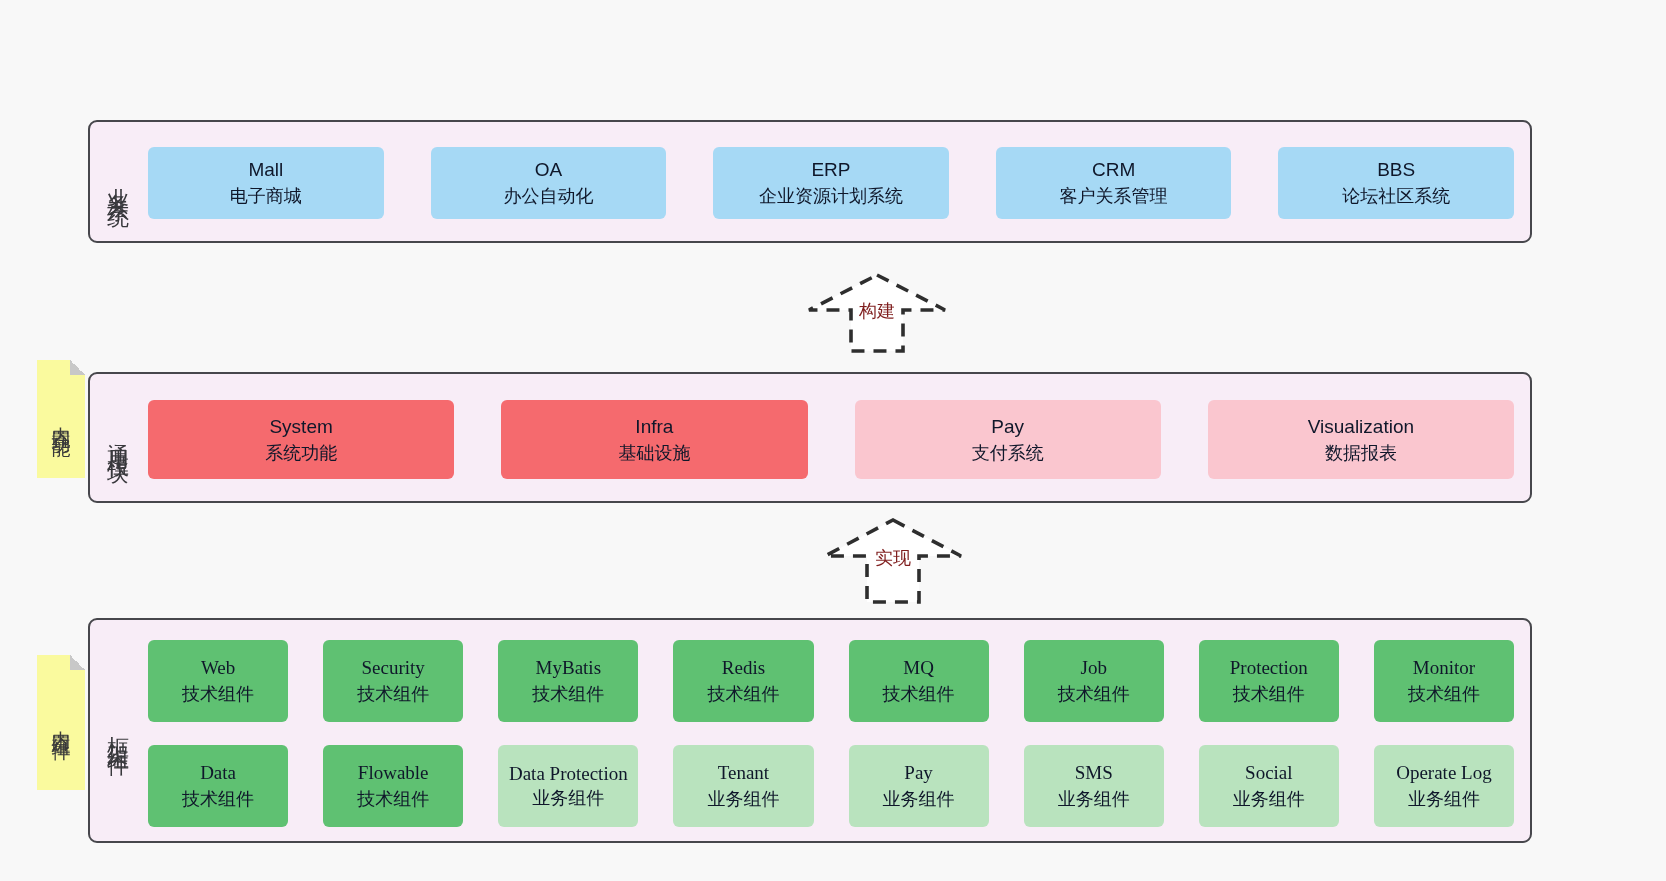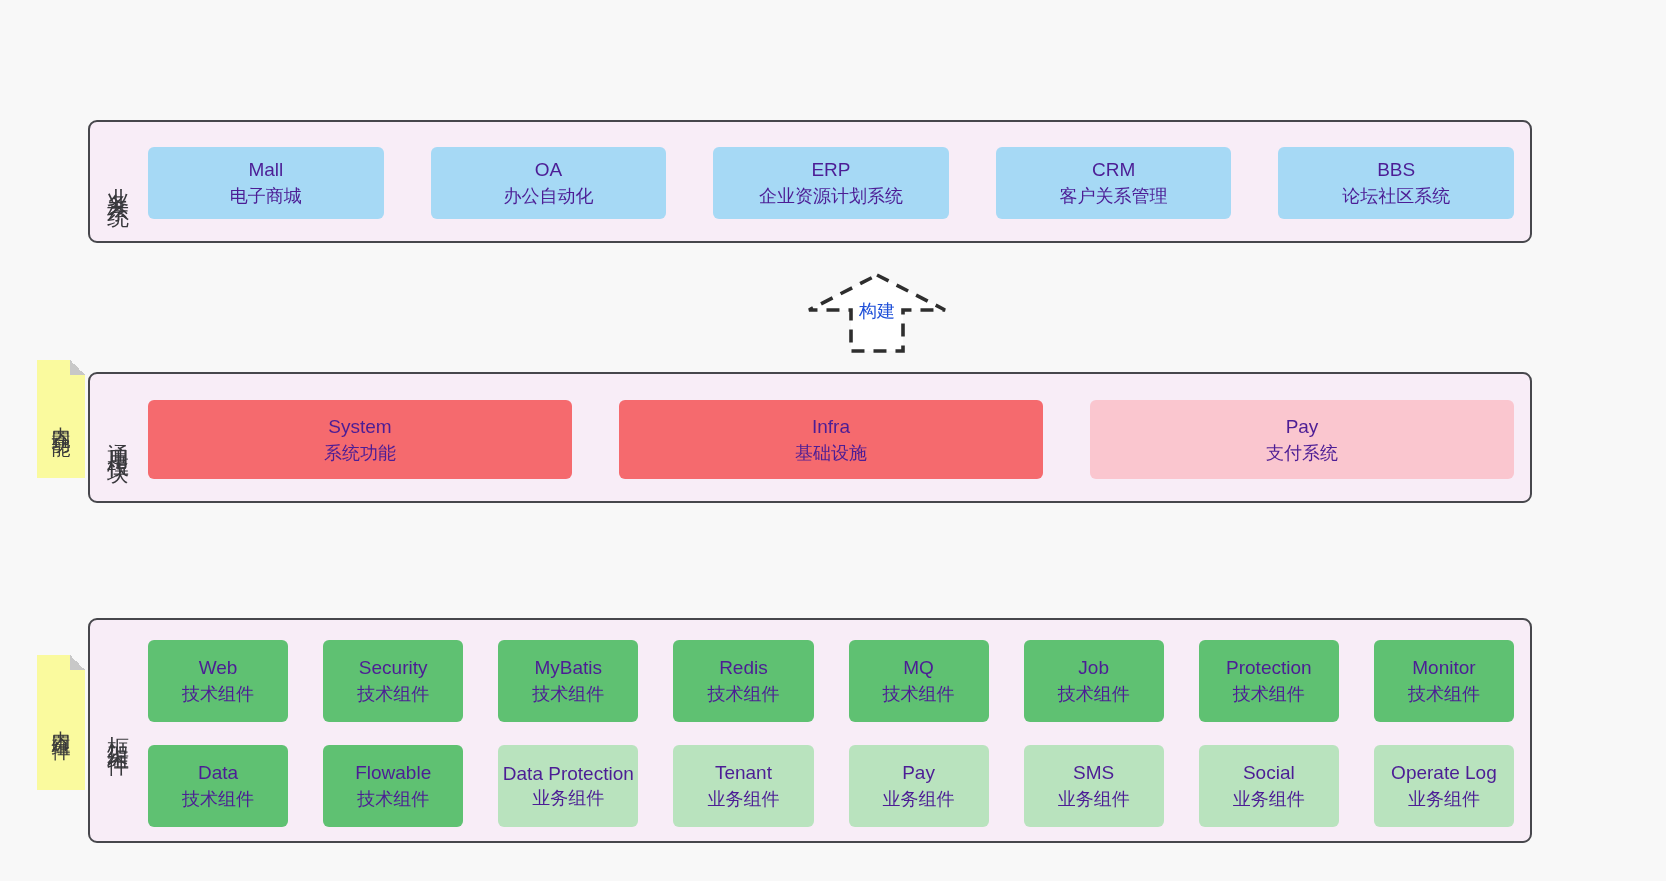--- a/index.html
+++ b/index.html
@@ -23,21 +23,21 @@
     font-size:22px;letter-spacing:6px;color:#38383c;
   }
   .row{position:absolute;left:58px;right:16px;display:flex;}
   .row6{gap:47px;}
   .row8{gap:35px;}
 
   
   .box{
     flex:1;border-radius:6px;
     display:flex;flex-direction:column;align-items:center;justify-content:center;
-    text-align:center;line-height:26px;font-size:19px;color:#4c1d95;
+    text-align:center;line-height:26px;font-size:19px;color:#0f172a;
     padding:0 4px;box-sizing:border-box;
   }
   .box .s{font-size:18px;}
   .blue{background:#a6d9f5;}
   .red{background:#f56a6e;}
   .pink{background:#fac6cf;}
   .green{background:#5fc172;}
   .lightgreen{background:#b9e3be;}
   .wrap3{line-height:24px;}
 
@@ -54,21 +54,21 @@
   }
 
   
   .arrow{position:absolute;}
   .arrow svg polygon{
     fill:#ffffff;stroke:#2e2e2e;stroke-width:3.6;stroke-dasharray:13 9;
   }
   .arrow-label{
     position:absolute;left:50%;transform:translateX(-50%);
     background:#ffffff;font-size:18px;padding:1px 3px;white-space:nowrap;
-    color:#1d4ed8;
+    color:#7f1d1d;
   }
 </style>
 </head>
 <body>
 
 <div class="stage">
 
   <div class="band" style="top:120px;height:123px;">
     <div class="band-label">业务系统</div>
     <div class="row row6" style="top:25px;height:72px;">
@@ -114,29 +114,39 @@
         <div class="s">系统功能</div>
       </div>
       <div class="box red">
         <div class="t">Infra</div>
         <div class="s">基础设施</div>
       </div>
       <div class="box pink">
         <div class="t">Pay</div>
         <div class="s">支付系统</div>
       </div>
-    </div>
-  </div>
-
+      <div class="box pink">
+        <div class="t">Visualization</div>
+        <div class="s">数据报表</div>
+      </div>
+    </div>
+  </div>
+
+  <div class="arrow" style="left:822px;top:517px;width:142px;height:88px;">
+    <svg width="142" height="88" viewBox="0 0 142 88">
+      <polygon points="71,3 139,39 97,39 97,85 45,85 45,39 3,39"></polygon>
+    </svg>
+    <div class="arrow-label" style="top:28px;">实现</div>
+  </div>
 
   <div class="sticky" style="top:655px;height:135px;">
     <span>内置组件</span>
     <span class="fold"></span>
   </div>
-  <div class="band" style="top:618px;height:225px;">
+  <div class="band" style="top:618px;height:225px;font-family:Liberation Serif, serif;">
     <div class="band-label">框架组件</div>
 
     <div class="row row8" style="top:20px;height:82px;">
       <div class="box green">
         <div class="t">Web</div>
         <div class="s">技术组件</div>
       </div>
       <div class="box green">
         <div class="t">Security</div>
         <div class="s">技术组件</div>

